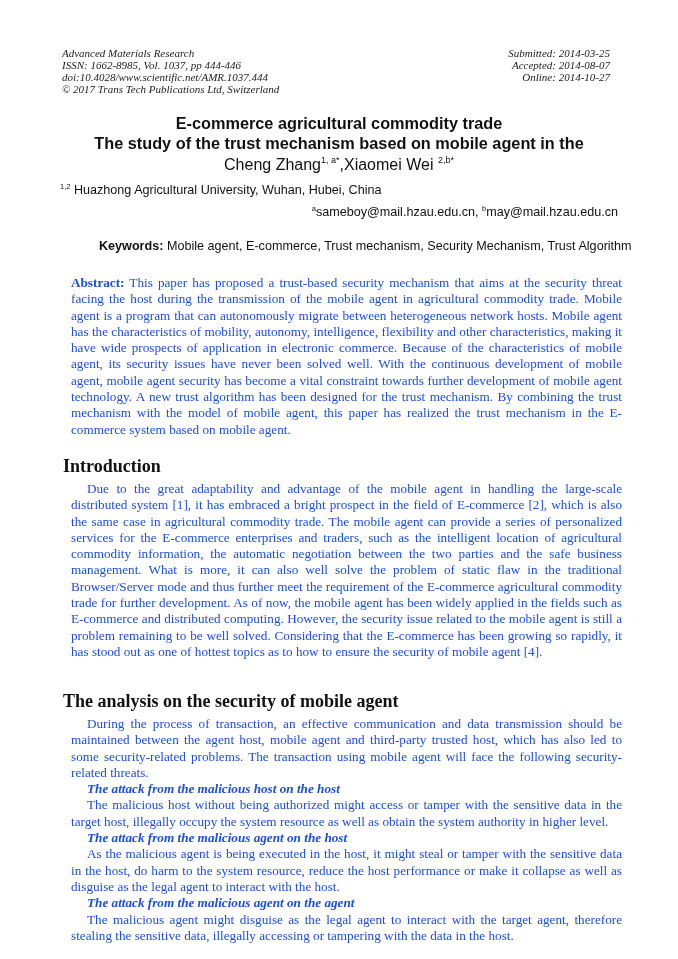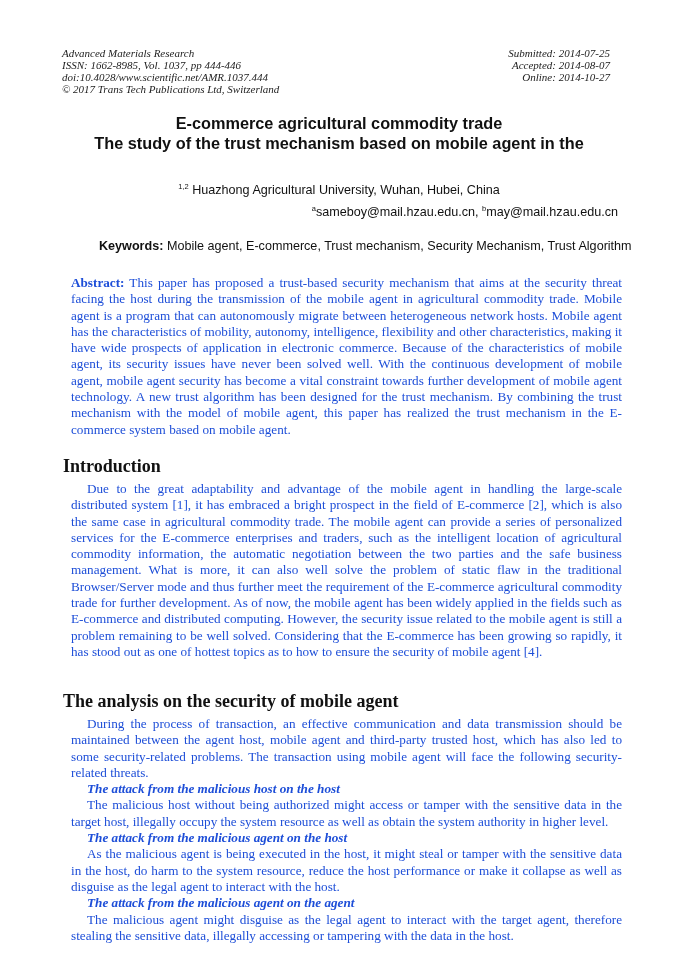--- a/index.html
+++ b/index.html
@@ -5,21 +5,21 @@
   html, body { margin: 0; padding: 0; background: #ffffff; }
   body { width: 678px; height: 959px; position: relative; overflow: hidden; color: #111; }
   .page { position: absolute; left: 0; top: 0; width: 672px; height: 959px; margin-top: 32px; }
   .meta { position: absolute; top: 15px; font-family: "Liberation Serif", serif; font-style: italic; font-size: 11px; line-height: 12px; color: #222; }
   .meta-left { left: 62px; text-align: left; }
   .meta-right { right: 62px; text-align: right; }
   .meta div { white-space: nowrap; }
   .title { position: absolute; top: 81px; left: 60px; width: 558px; text-align: center; font-family: "Liberation Sans", sans-serif; font-weight: bold; font-size: 16.3px; line-height: 20px; color: #111; }
   .authors { position: absolute; top: 123px; left: 60px; width: 558px; text-align: center; font-family: "Liberation Sans", sans-serif; font-size: 16px; line-height: 20px; }
   .authors sup { font-size: 9px; vertical-align: 7px; line-height: 0; }
-  .affil { position: absolute; top: 150px; left: 60px; width: 558px; text-align: center; font-family: "Liberation Sans", sans-serif; font-size: 12.6px; line-height: 16px; }
+  .affil { position: absolute; top: 150px; left: 60px; width: 558px; text-align: left; font-family: "Liberation Sans", sans-serif; font-size: 12.6px; line-height: 16px; }
   .email { position: absolute; top: 172px; left: 60px; width: 558px; text-align: right; font-family: "Liberation Sans", sans-serif; font-size: 12.6px; line-height: 16px; }
   .affil sup, .email sup { font-size: 7.5px; vertical-align: 5px; line-height: 0; }
   .keywords { position: absolute; top: 206px; left: 63px; width: 560px; font-family: "Liberation Sans", sans-serif; font-size: 12.6px; line-height: 16px; white-space: nowrap; padding-left: 36px; }
   .keywords b { font-weight: bold; }
   .body-text { position: absolute; left: 71px; width: 551px; font-family: "Liberation Serif", serif; font-size: 13.2px; line-height: 16.3px; text-align: justify; color: #1d4ed8; }
   .body-text p { margin: 0; }
   .indent { text-indent: 16px; }
   .abstract { top: 243px; }
   .abstract b { font-weight: bold; }
   .heading { position: absolute; left: 63px; font-family: "Liberation Serif", serif; font-weight: bold; font-size: 18px; line-height: 16px; white-space: nowrap; }
@@ -35,30 +35,31 @@
 <div class="page">
 
   <div class="meta meta-left">
     <div>Advanced Materials Research</div>
     <div>ISSN: 1662-8985, Vol. 1037, pp 444-446</div>
     <div>doi:10.4028/www.scientific.net/AMR.1037.444</div>
     <div>© 2017 Trans Tech Publications Ltd, Switzerland</div>
   </div>
 
   <div class="meta meta-right">
-    <div>Submitted: 2014-07-25</div>
+    <div>Submitted: 2014-03-25</div>
     <div>Accepted: 2014-08-07</div>
     <div>Online: 2014-10-27</div>
   </div>
 
   <div class="title">
     <div>E-commerce agricultural commodity trade</div>
     <div>The study of the trust mechanism based on mobile agent in the</div>
   </div>
 
+  <div class="authors"><span>Cheng Zhang</span><sup>1, a*</sup><span>,</span><span>Xiaomei Wei </span><sup>2,b*</sup></div>
 
   <div class="affil"><sup>1,2</sup><span> Huazhong Agricultural University, Wuhan, Hubei, China</span></div>
 
   <div class="email"><sup>a</sup><span>sameboy@mail.hzau.edu.cn, </span><sup>b</sup><span>may@mail.hzau.edu.cn</span></div>
 
   <div class="keywords"><b>Keywords:</b><span> Mobile agent, E-commerce, Trust mechanism, Security Mechanism, Trust Algorithm</span></div>
 
   <div class="body-text abstract">
     <p><b>Abstract:</b><span> This paper has proposed a trust-based security mechanism that aims at the security threat facing the host during the transmission of the mobile agent in agricultural commodity trade. Mobile agent is a program that can autonomously migrate between heterogeneous network hosts. Mobile agent has the characteristics of mobility, autonomy, intelligence, flexibility and other characteristics, making it have wide prospects of application in electronic commerce. Because of the characteristics of mobile agent, its security issues have never been solved well. With the continuous development of mobile agent, mobile agent security has become a vital constraint towards further development of mobile agent technology. A new trust algorithm has been designed for the trust mechanism. By combining the trust mechanism with the model of mobile agent, this paper has realized the trust mechanism in the E-commerce system based on mobile agent.</span></p>
   </div>

